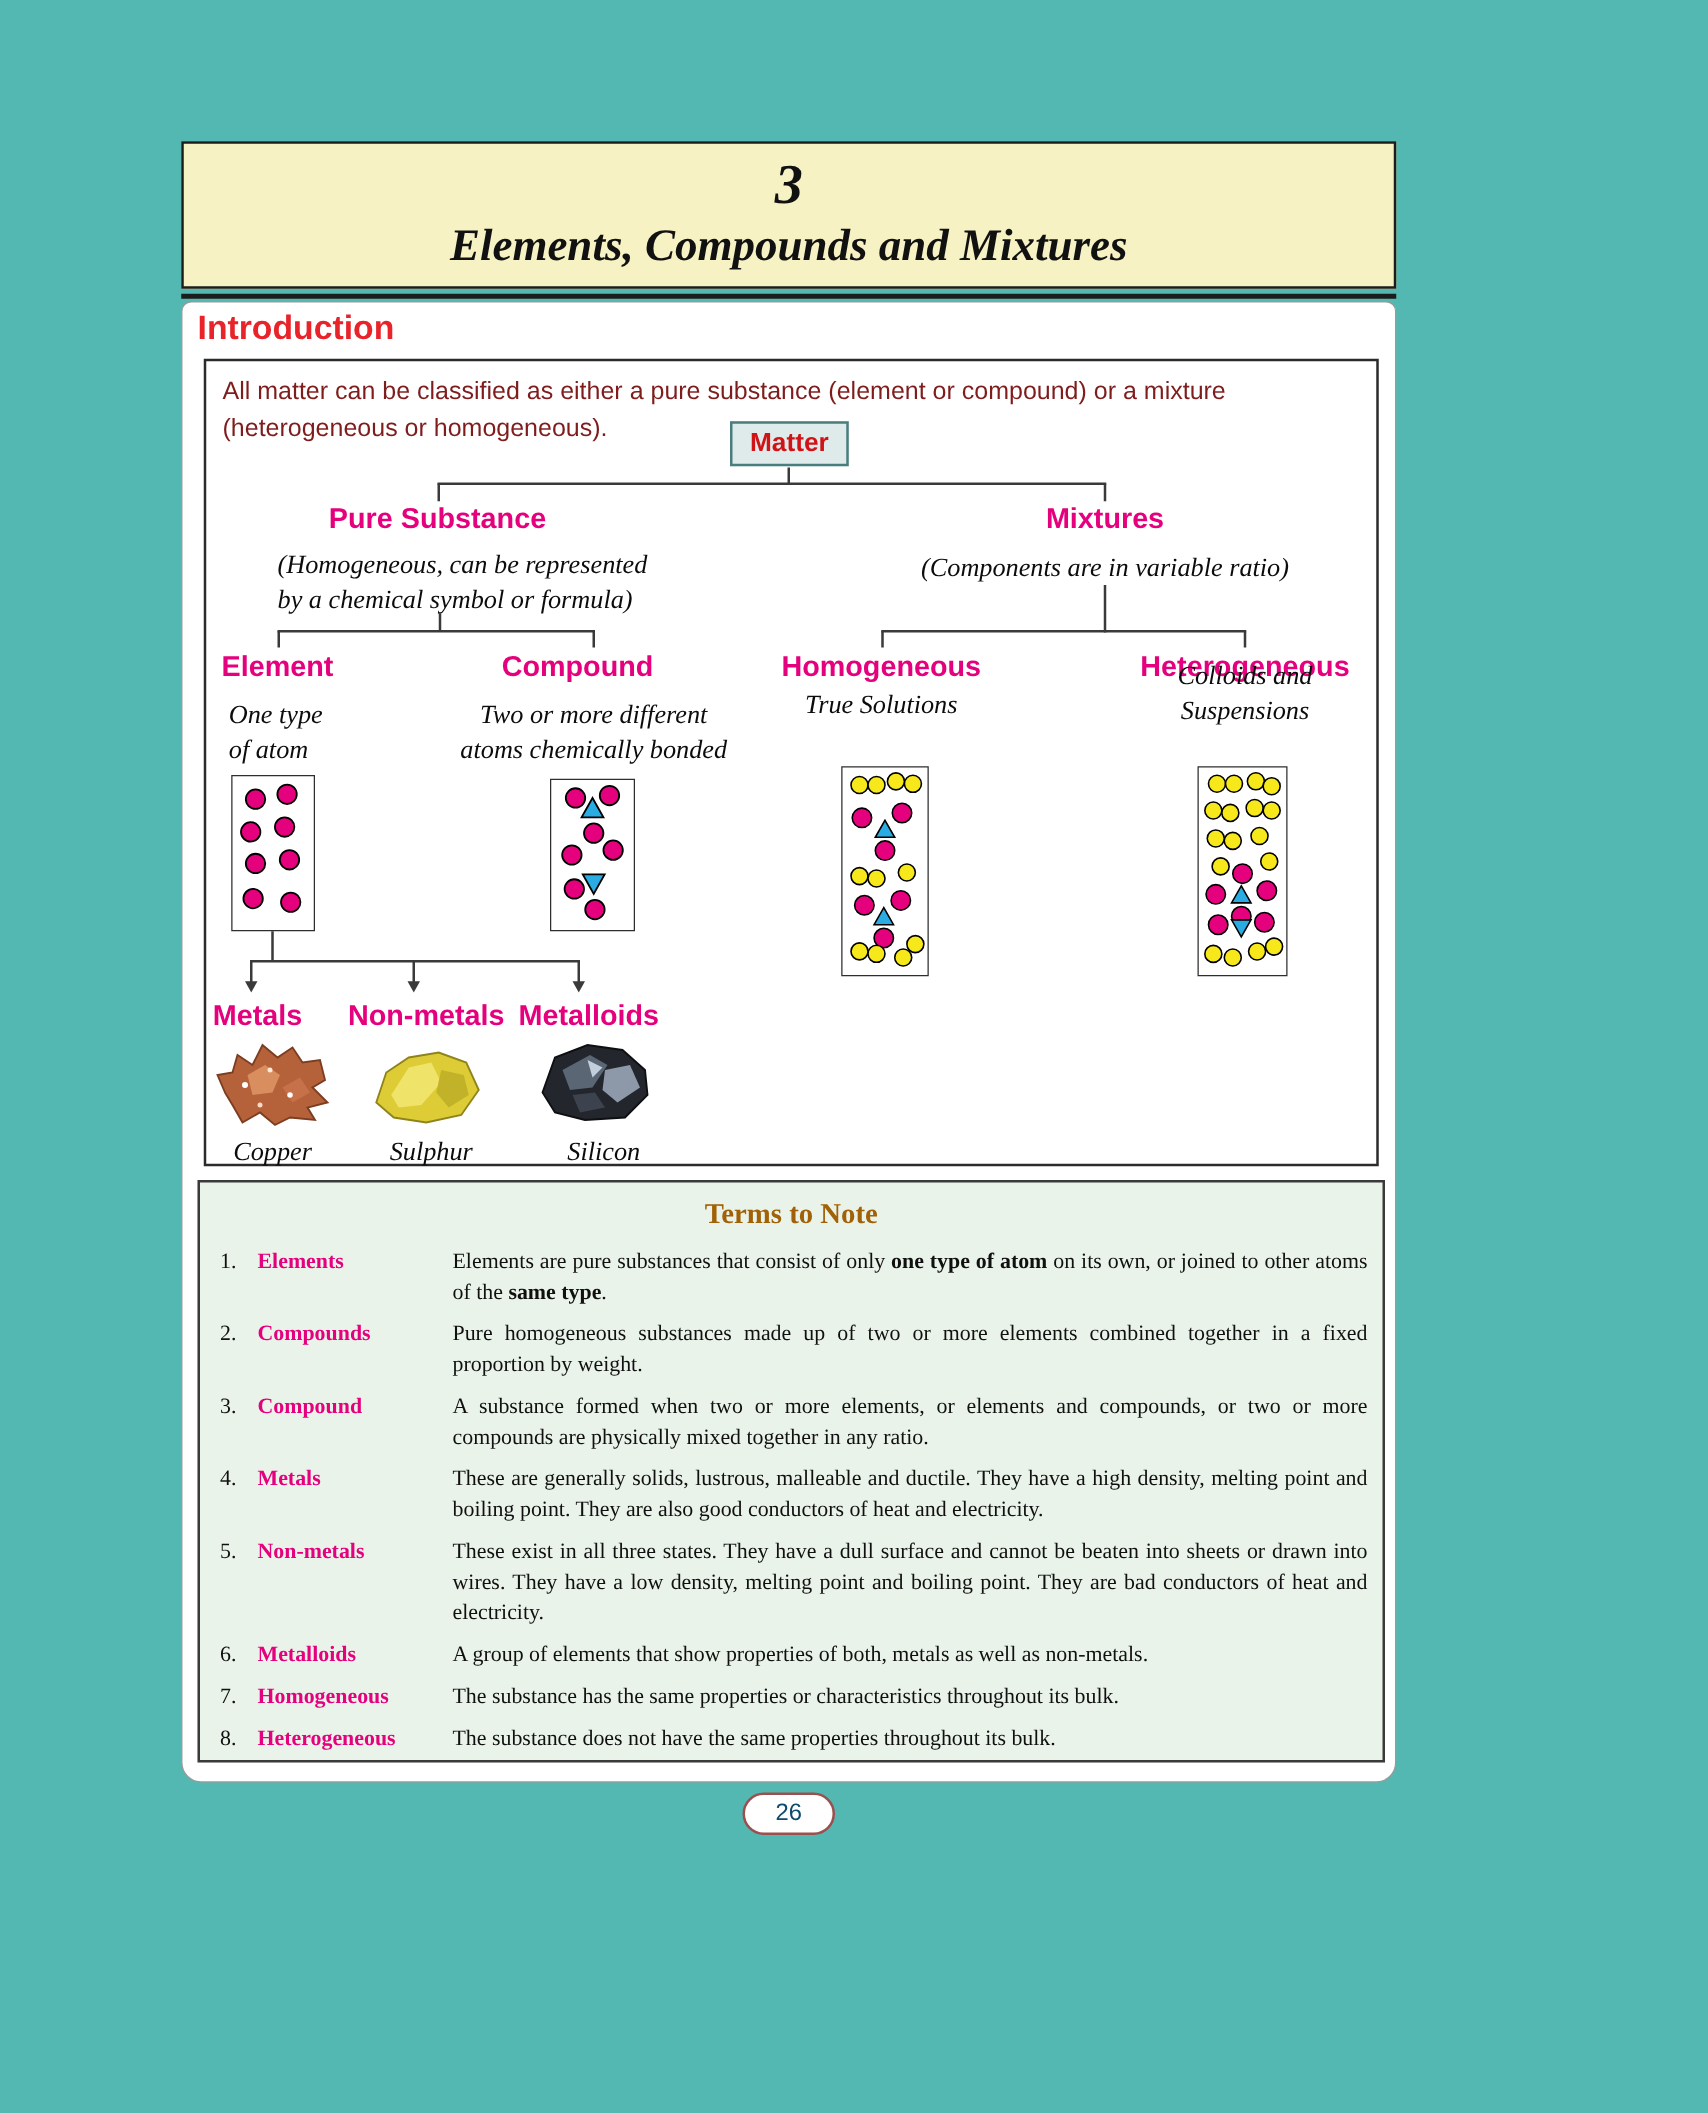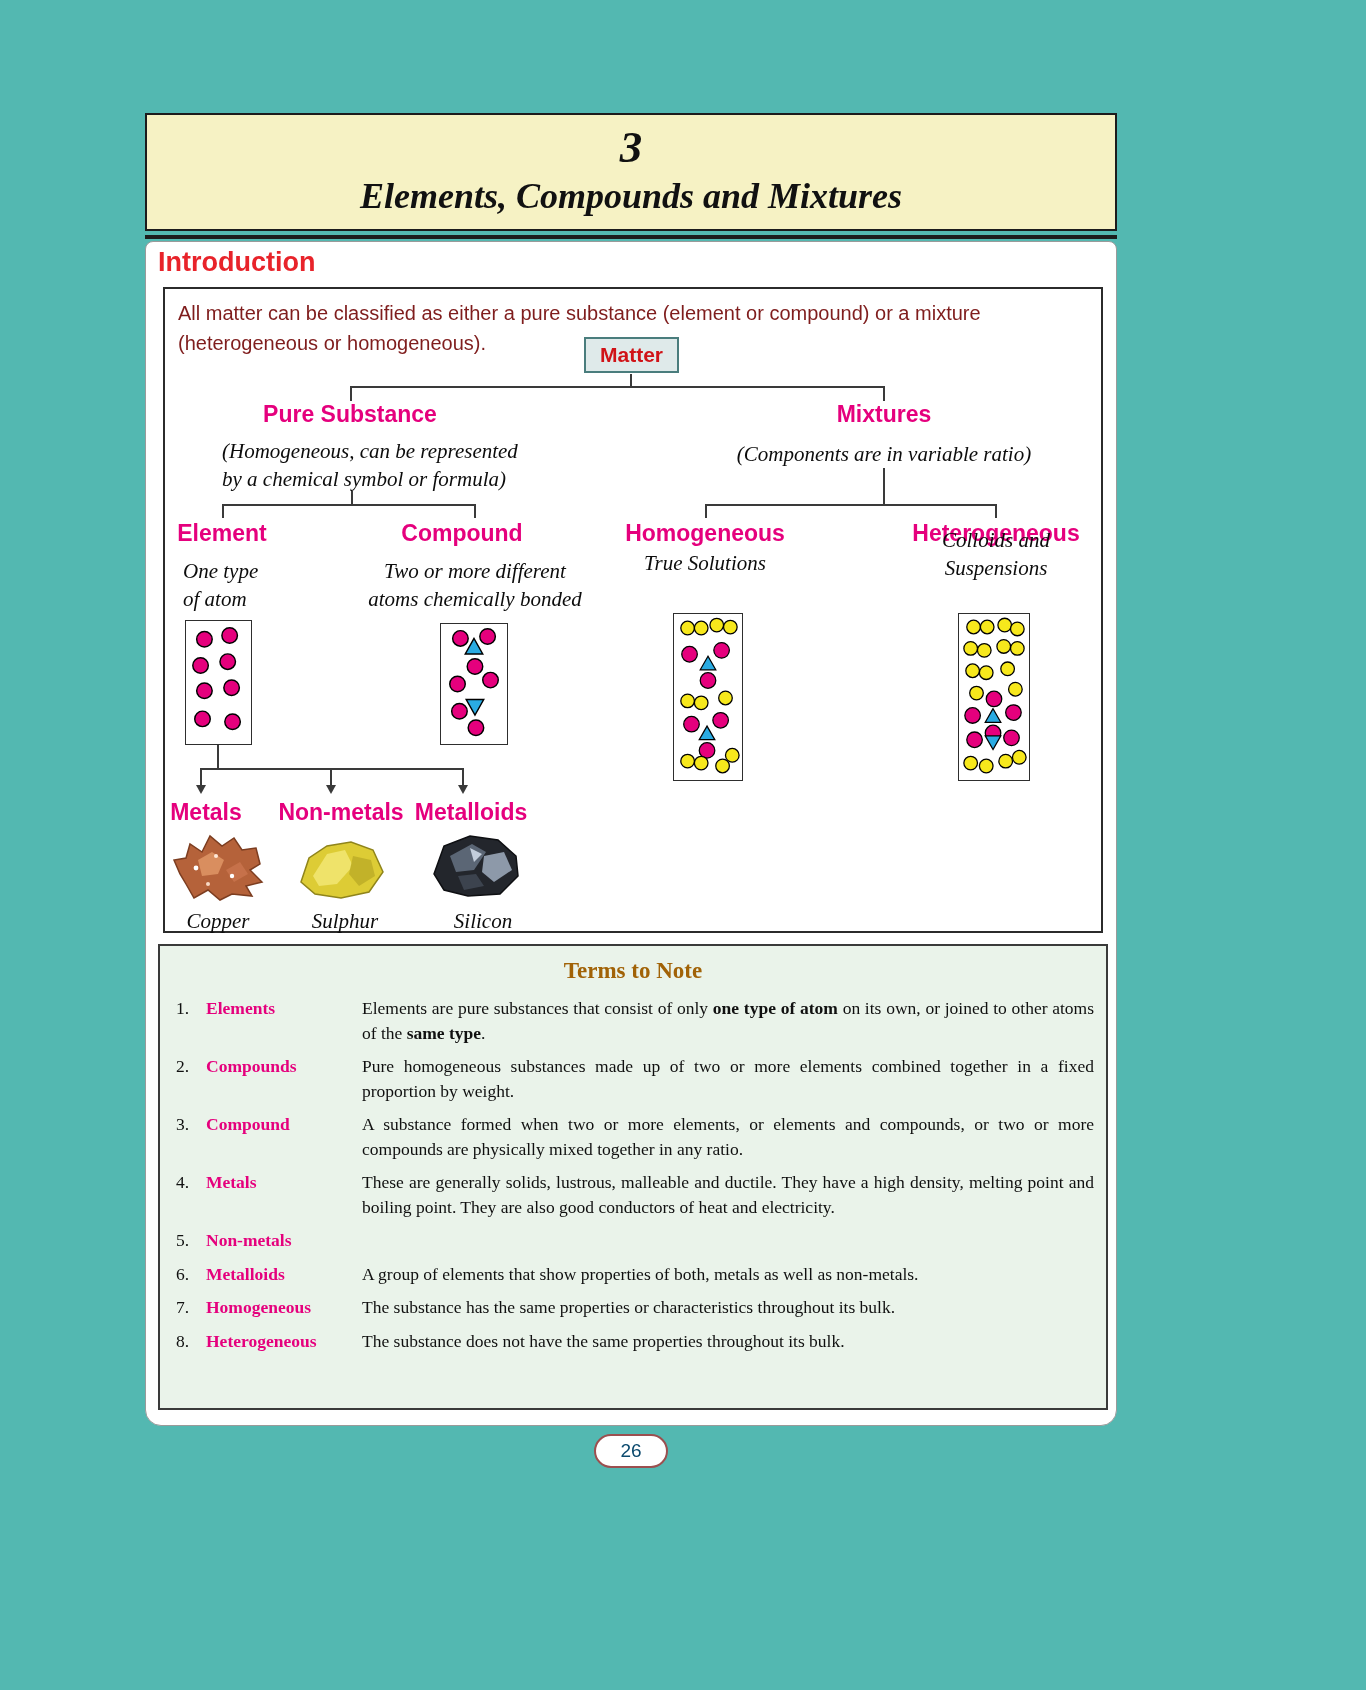--- a/index.html
+++ b/index.html
@@ -300,20 +300,21 @@
 
     <div class="term-row">
       <span class="t-num">4.</span>
       <span class="t-term">Metals</span>
       <span class="t-def">These are generally solids, lustrous, malleable and ductile. They have a high density, melting point and boiling point. They are also good conductors of heat and electricity.</span>
     </div>
 
     <div class="term-row">
       <span class="t-num">5.</span>
       <span class="t-term">Non-metals</span>
+      <span class="t-def">These exist in all three states. They have a dull surface and cannot be beaten into sheets or drawn into wires. They have a low density, melting point and boiling point. They are bad conductors of heat and electricity.</span>
     </div>
 
     <div class="term-row">
       <span class="t-num">6.</span>
       <span class="t-term">Metalloids</span>
       <span class="t-def">A group of elements that show properties of both, metals as well as non-metals.</span>
     </div>
 
     <div class="term-row">
       <span class="t-num">7.</span>

